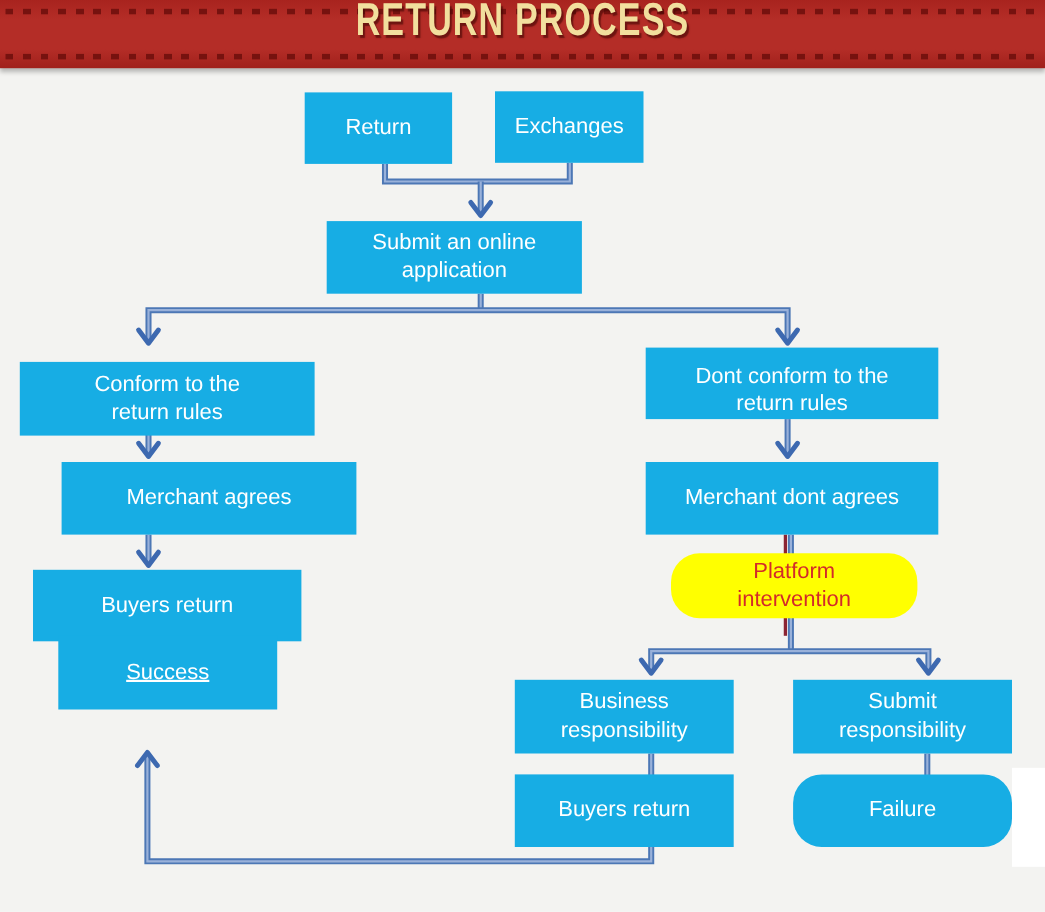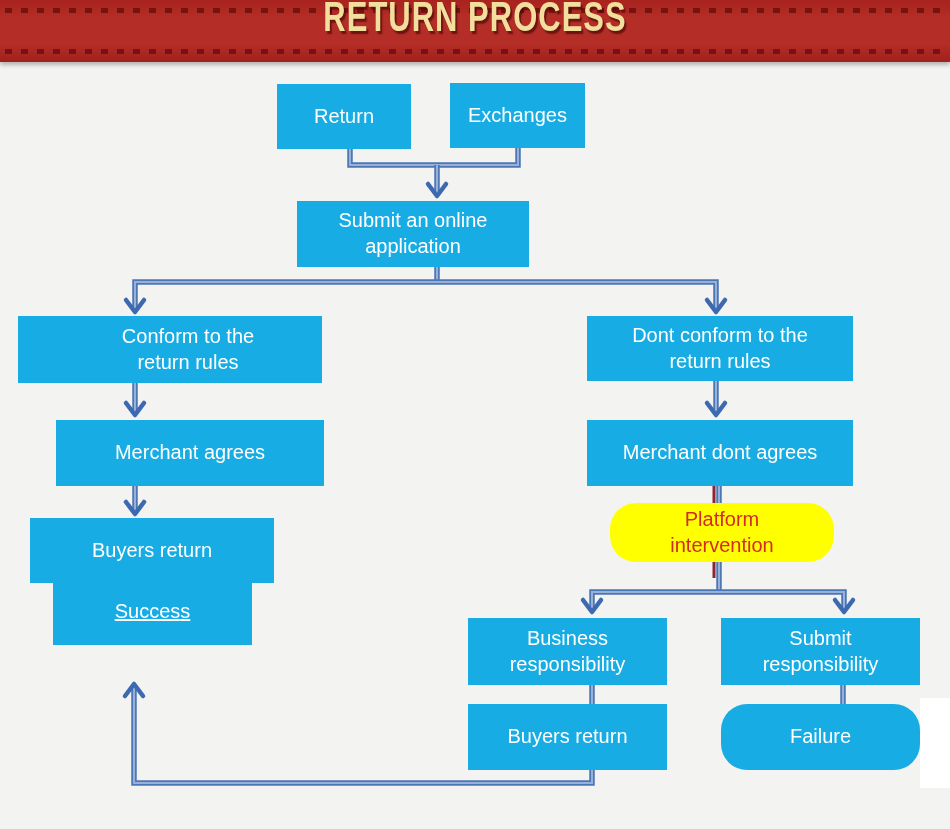--- a/index.html
+++ b/index.html
@@ -20,22 +20,22 @@
 
   
   .node{position:absolute;display:flex;align-items:center;justify-content:center;text-align:center;
     background:var(--box,#17ADE4);color:var(--box_text,#FFFFFF);font-size:20px;line-height:1.28;z-index:2;}
   .node span{white-space:pre-line;}
   .node.highlight{background:var(--highlight_bg,#FFFF00);color:var(--highlight_text,#D32A2A);border-radius:26px;z-index:3;}
 
   #n-return      {left:277px;top:84px; width:134px;height:65px;}
   #n-exchanges   {left:450px;top:83px; width:135px;height:65px;}
   #n-submit      {left:297px;top:201px;width:232px;height:66px;}
-  #n-conform     {left:18px; top:316px;width:268px;height:67px;padding-left:36px;}
-  #n-dontconform {left:587px;top:316px;width:266px;height:65px;}
+  #n-conform     {left:18px; top:329px;width:268px;height:67px;}
+  #n-dontconform {left:587px;top:316px;width:266px;height:65px;align-items:flex-end;}
   #n-magree      {left:18px; top:420px;width:268px;height:66px;margin-left:38px;}
   #n-mdont       {left:587px;top:420px;width:266px;height:66px;}
   #n-platform    {left:610px;top:503px;width:224px;height:59px;}
   #n-breturn1    {left:30px; top:518px;width:244px;height:65px;}
   #n-success     {left:53px; top:578px;width:199px;height:67px;text-decoration:underline;}
   #n-bizresp     {left:468px;top:618px;width:199px;height:67px;}
   #n-buyresp     {left:721px;top:618px;width:199px;height:67px;}
   #n-breturn2    {left:468px;top:704px;width:199px;height:66px;}
   #n-failure     {left:721px;top:704px;width:199px;height:66px;border-radius:26px;}
 

